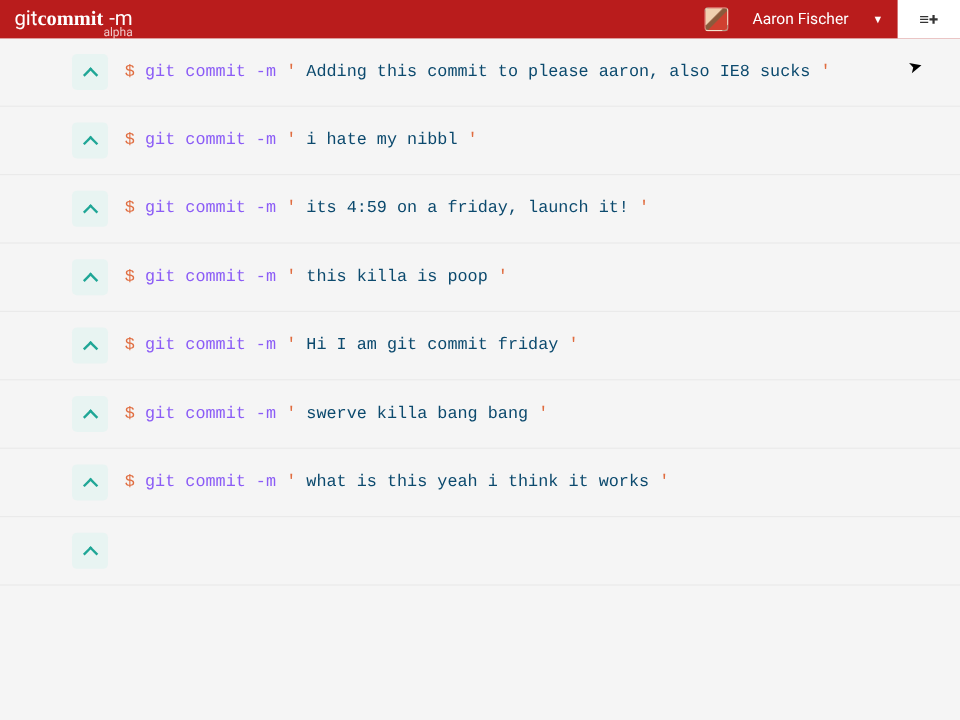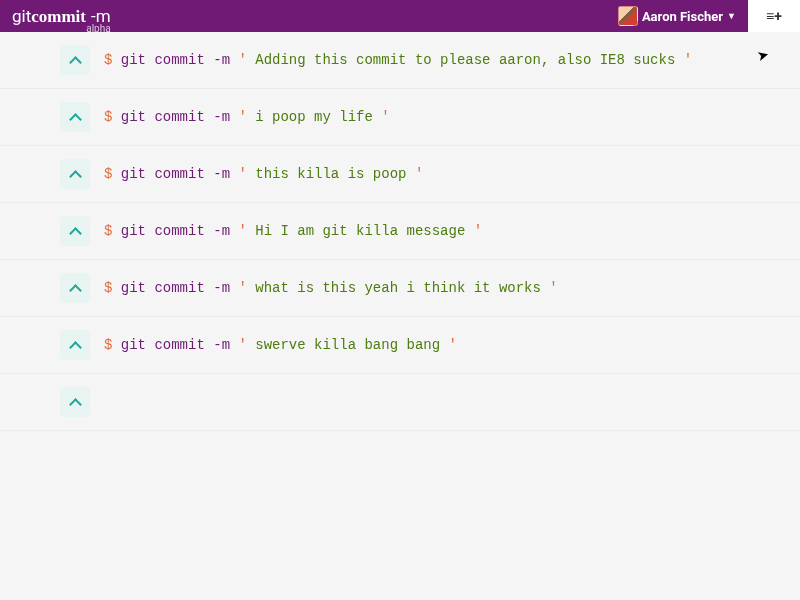--- a/index.html
+++ b/index.html
@@ -8,21 +8,21 @@
       box-sizing: border-box;
     }
     body {
       font-family: -apple-system, BlinkMacSystemFont, "Segoe UI", Roboto, sans-serif;
       background: #f5f5f5;
       width: 800px;
       height: 600px;
       overflow: hidden;
     }
     .header {
-      background: #701a75;
+      background: #b91c1c;
       height: 32px;
       display: flex;
       align-items: center;
       padding: 0 0 0 12px;
       position: relative;
     }
     .logo {
       color: white;
       font-size: 17px;
       display: flex;
@@ -49,25 +49,24 @@
     }
     .header-right {
       margin-left: auto;
       display: flex;
       align-items: center;
       height: 100%;
     }
     .user-section {
       display: flex;
       align-items: center;
-      gap: 4px;
+      gap: 20px;
       padding: 0 12px;
       height: 100%;
       cursor: pointer;
-      font-weight: bold;
     }
     .avatar {
       width: 20px;
       height: 20px;
       border-radius: 3px;
       background: linear-gradient(135deg, #f0d0b0 0%, #f0d0b0 40%, #8b5a3c 40%, #8b5a3c 55%, #d04030 55%);
       border: 1px solid rgba(255,255,255,0.35);
     }
     .username {
       color: white;
@@ -128,27 +127,27 @@
     }
     .commit-text {
       font-family: "Courier New", Courier, monospace;
       font-size: 14px;
       white-space: nowrap;
     }
     .prompt {
       color: #e06c3f;
     }
     .cmd {
-      color: #701a75;
+      color: #8b5cf6;
     }
     .quote {
       color: #e06c3f;
     }
     .msg {
-      color: #4d7c0f;
+      color: #0c4a6e;
       text-align: center;
     }
     .cursor-pointer {
       position: absolute;
       top: 47px;
       left: 757px;
       font-size: 14px;
       color: #000;
       transform: rotate(-15deg);
     }
@@ -179,46 +178,52 @@
 <div class="commit-row">
       <div class="collapse-button">
         <div class="chevron-up"></div>
       </div>
       <div class="commit-text"><span class="prompt">$ </span><span class="cmd">git commit -m </span><span class="quote">' </span><span class="msg">Adding this commit to please aaron, also IE8 sucks</span><span class="quote"> '</span></div>
     </div>
     <div class="commit-row">
       <div class="collapse-button">
         <div class="chevron-up"></div>
       </div>
-      <div class="commit-text"><span class="prompt">$ </span><span class="cmd">git commit -m </span><span class="quote">' </span><span class="msg">i poop my life</span><span class="quote"> '</span></div>
+      <div class="commit-text"><span class="prompt">$ </span><span class="cmd">git commit -m </span><span class="quote">' </span><span class="msg">i hate my nibbl</span><span class="quote"> '</span></div>
+    </div>
+    <div class="commit-row">
+      <div class="collapse-button">
+        <div class="chevron-up"></div>
+      </div>
+      <div class="commit-text"><span class="prompt">$ </span><span class="cmd">git commit -m </span><span class="quote">' </span><span class="msg">its 4:59 on a friday, launch it!</span><span class="quote"> '</span></div>
     </div>
     <div class="commit-row">
       <div class="collapse-button">
         <div class="chevron-up"></div>
       </div>
       <div class="commit-text"><span class="prompt">$ </span><span class="cmd">git commit -m </span><span class="quote">' </span><span class="msg">this killa is poop</span><span class="quote"> '</span></div>
     </div>
     <div class="commit-row">
       <div class="collapse-button">
         <div class="chevron-up"></div>
       </div>
-      <div class="commit-text"><span class="prompt">$ </span><span class="cmd">git commit -m </span><span class="quote">' </span><span class="msg">Hi I am git killa message</span><span class="quote"> '</span></div>
+      <div class="commit-text"><span class="prompt">$ </span><span class="cmd">git commit -m </span><span class="quote">' </span><span class="msg">Hi I am git commit friday</span><span class="quote"> '</span></div>
+    </div>
+    <div class="commit-row">
+      <div class="collapse-button">
+        <div class="chevron-up"></div>
+      </div>
+      <div class="commit-text"><span class="prompt">$ </span><span class="cmd">git commit -m </span><span class="quote">' </span><span class="msg">swerve killa bang bang</span><span class="quote"> '</span></div>
     </div>
     <div class="commit-row">
       <div class="collapse-button">
         <div class="chevron-up"></div>
       </div>
       <div class="commit-text"><span class="prompt">$ </span><span class="cmd">git commit -m </span><span class="quote">' </span><span class="msg">what is this yeah i think it works</span><span class="quote"> '</span></div>
     </div>
     <div class="commit-row">
       <div class="collapse-button">
         <div class="chevron-up"></div>
       </div>
-      <div class="commit-text"><span class="prompt">$ </span><span class="cmd">git commit -m </span><span class="quote">' </span><span class="msg">swerve killa bang bang</span><span class="quote"> '</span></div>
-    </div>
-    <div class="commit-row">
-      <div class="collapse-button">
-        <div class="chevron-up"></div>
-      </div>
     </div>
   </div>
 
 <div class="cursor-pointer">➤</div>
 
 </body></html>

